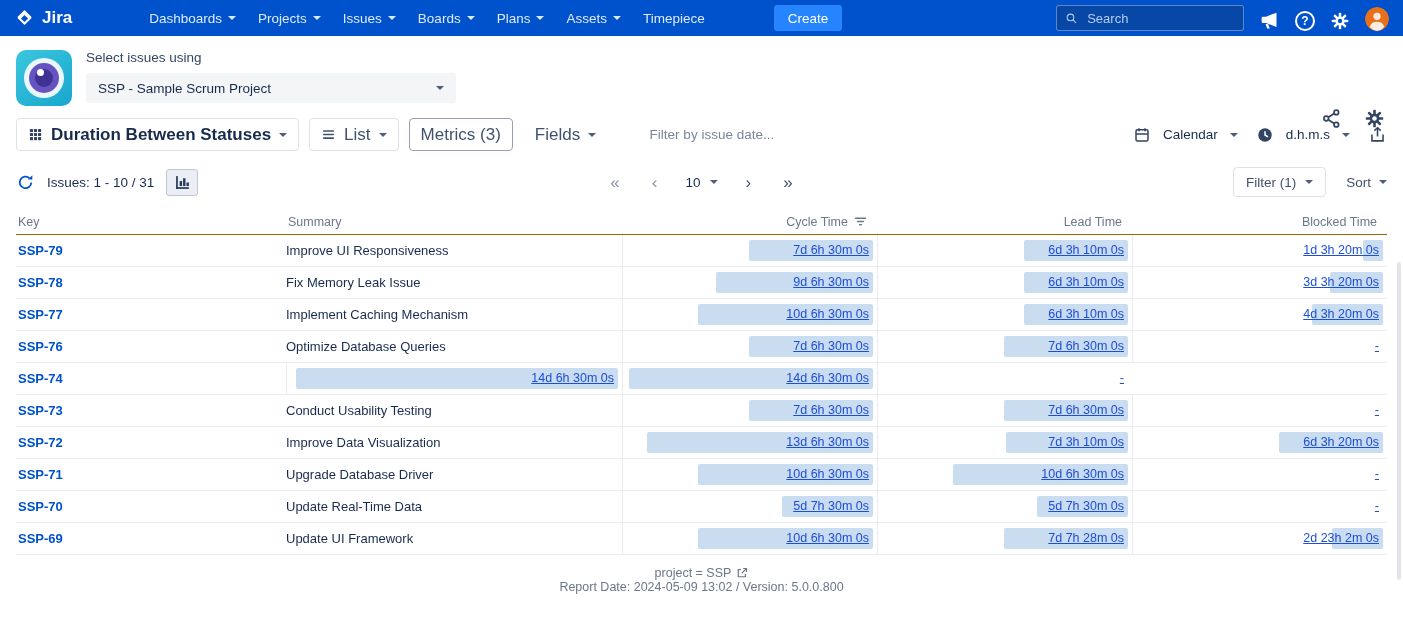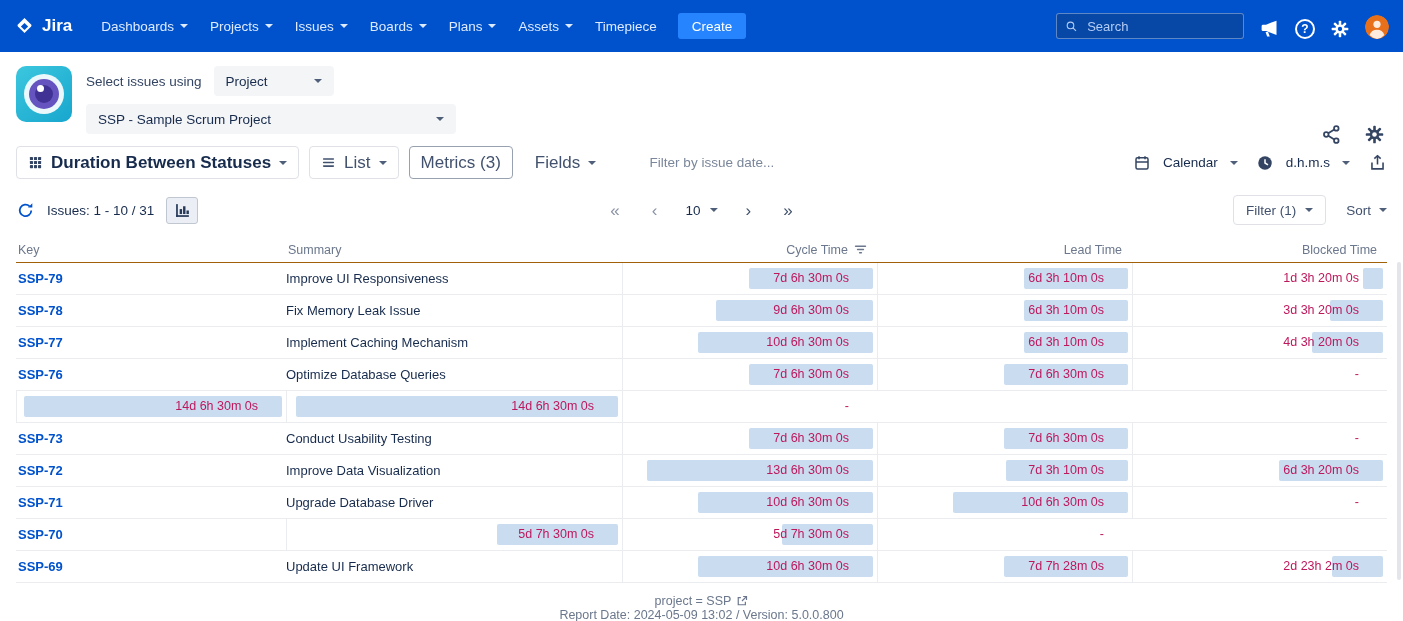--- a/index.html
+++ b/index.html
@@ -2,21 +2,21 @@
 <html><head>
 <meta charset="utf-8">
 <style>
   * { box-sizing: border-box; }
   html,body { margin:0; padding:0; }
   body {
     width:1403px; height:621px; overflow:hidden; background:#fff;
     font-family:"Liberation Sans", sans-serif; color:#172B4D; position:relative;
   }
   
-  .navbar { height:52px; background:#0052CC; display:flex; align-items:center; padding:0 14px; color:#fff; }
+  .navbar { height:36px; background:#0052CC; display:flex; align-items:center; padding:0 14px; color:#fff;gap:48px; }
   .brand { display:flex; align-items:center; gap:7px; font-size:17px; font-weight:bold; margin-right:18px; cursor:pointer; }
   .nav-menus { display:flex; align-items:center; height:36px; }
   .nav-item { display:flex; align-items:center; gap:6px; color:#DEEBFF; font-size:13.5px; font-weight:500; padding:0 11px; height:36px; cursor:pointer; text-decoration:none; }
   .create-btn { background:#2684FF; color:#fff; border:none; border-radius:3px; height:26px; padding:0 14px; font-size:13.5px; font-weight:500; margin-left:10px; cursor:pointer; font-family:inherit; }
   .nav-right { margin-left:auto; display:flex; align-items:flex-end; gap:15px; }
   .search-box { display:flex; align-items:center; gap:7px; background:#0747A6; border:1px solid rgba(255,255,255,.35); border-radius:3px; height:26px; width:188px; padding:0 8px; }
   .search-box input { background:transparent; border:none; outline:none; color:#fff; font-size:13px; width:100%; font-family:inherit; }
   .search-box input::placeholder { color:#B3CDF5; }
   .nav-icon { display:flex; align-items:center; justify-content:center; cursor:pointer; }
   .help-circle { width:20px; height:20px; border:2px solid #fff; border-radius:50%; display:flex; align-items:center; justify-content:center; font-size:12px; font-weight:bold; color:#fff; }
@@ -71,21 +71,21 @@
   .thead { height:26px; align-items:center; color:#6B778C; font-size:12.5px; border-bottom:1px solid #a16207; }
   .th { padding-left:2px; }
   .th-metric { display:flex; justify-content:flex-end; align-items:center; gap:6px; padding-right:10px; }
   .trow { height:32px; border-bottom:1px solid #EBECF0; align-items:center; }
   .td { font-size:13px; }
   .key-cell { padding-left:2px; }
   .key-link { color:#0052CC; font-weight:600; cursor:pointer; }
   .summary-cell { color:#172B4D; }
   .metric-cell { position:relative; height:100%; border-left:1px solid #EBECF0; }
   .bar { position:absolute; right:4px; top:5px; bottom:5px; background:#C9DCF0; border-radius:2px; }
-  .metric-text { position:absolute; right:28px; top:0; line-height:31px; font-size:12.5px; color:#be185d; }
+  .metric-text { position:absolute; right:8px; top:0; line-height:31px; font-size:12.5px; color:#1d4ed8;text-decoration:underline; }
   
   .footer { display:flex; justify-content:space-between; align-items:center; padding:11px 16px; color:#6B778C; font-size:12.5px;flex-direction:column; }
   .footer-left { display:flex; align-items:center; gap:5px; cursor:pointer; }
   .scrollbar { position:absolute; right:2px; top:262px; width:4px; height:318px; background:#E3E5EA; border-radius:2px; }
 </style>
 </head>
 <body>
 
 <header class="navbar">
   <div class="brand">
@@ -167,24 +167,20 @@
 <section class="app-header">
   <div class="app-icon">
     <div class="cam-outer"></div>
     <div class="cam-mid"></div>
     <div class="cam-core"></div>
     <div class="cam-dot"></div>
   </div>
   <div class="header-fields">
     <div class="row1">
       <span class="field-label">Select issues using</span>
-      <div class="select-pill pill-mode">
-        <span>Project</span>
-        <span class="chev"></span>
-      </div>
     </div>
     <div class="select-pill pill-project">
       <span>SSP - Sample Scrum Project</span>
       <span class="chev"></span>
     </div>
   </div>
   <div class="header-actions">
     <span style="display:flex;cursor:pointer;">
       <svg viewBox="0 0 24 24" width="21" height="21">
         <g stroke="#344563" stroke-width="2" fill="none">
@@ -392,20 +388,21 @@
         </div>
         <div class="td metric-cell">
           <div class="bar" style="width: 49%;"></div>
           <span class="metric-text">7d 6h 30m 0s</span>
         </div>
         <div class="td metric-cell">
           <span class="metric-text">-</span>
         </div>
       </div>
       <div class="trow">
+        <div class="td key-cell"><span class="key-link">SSP-74</span></div>
         <div class="td metric-cell">
           <div class="bar" style="width: 96%;"></div>
           <span class="metric-text">14d 6h 30m 0s</span>
         </div>
         <div class="td metric-cell">
           <div class="bar" style="width: 96%;"></div>
           <span class="metric-text">14d 6h 30m 0s</span>
         </div>
         <div class="td metric-cell">
           <span class="metric-text">-</span>
@@ -452,20 +449,21 @@
         <div class="td metric-cell">
           <div class="bar" style="width: 69%;"></div>
           <span class="metric-text">10d 6h 30m 0s</span>
         </div>
         <div class="td metric-cell">
           <span class="metric-text">-</span>
         </div>
       </div>
       <div class="trow">
         <div class="td key-cell"><span class="key-link">SSP-70</span></div>
+        <div class="td summary-cell">Update Real-Time Data</div>
         <div class="td metric-cell">
           <div class="bar" style="width: 36%;"></div>
           <span class="metric-text">5d 7h 30m 0s</span>
         </div>
         <div class="td metric-cell">
           <div class="bar" style="width: 36%;"></div>
           <span class="metric-text">5d 7h 30m 0s</span>
         </div>
         <div class="td metric-cell">
           <span class="metric-text">-</span>

